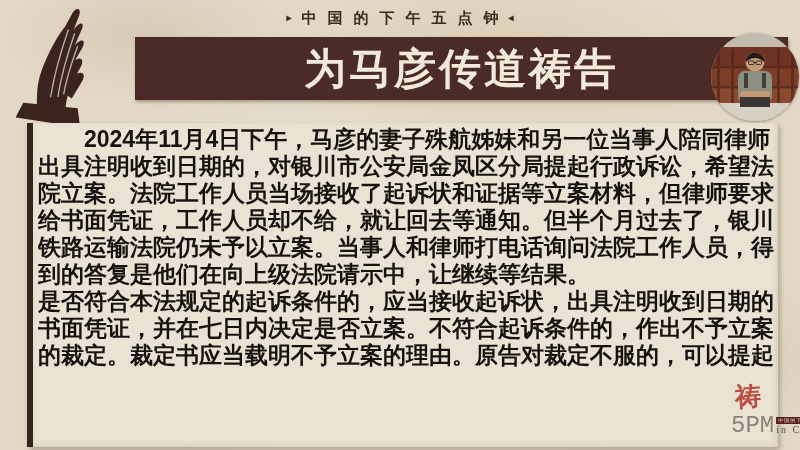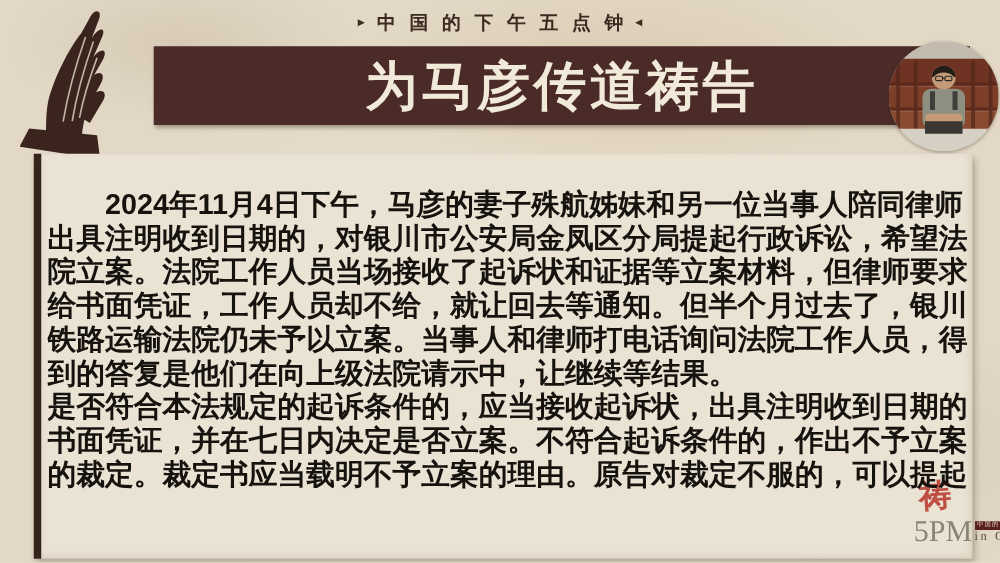--- a/index.html
+++ b/index.html
@@ -35,21 +35,21 @@
     font-size:15px;font-weight:700;letter-spacing:11px;
     white-space:nowrap;
   }
   .top-label .marker{font-size:10px;letter-spacing:0;vertical-align:2px;}
   .top-label .marker.left{margin-right:10px;}
   .top-label .marker.right{margin-left:-1px;}
   
   .hands{position:absolute;left:16px;top:4px;width:100px;height:120px;}
   
   .title-bar{
-    position:absolute;left:123px;top:37px;width:653px;height:63px;
+    position:absolute;left:135px;top:37px;width:653px;height:63px;
     background:var(--title-bar);
     box-shadow:1px 2px 3px rgba(50,30,20,0.35);
     display:flex;align-items:center;justify-content:center;
   }
   .title-bar h1{
     color:var(--title-text);
     font-size:42px;font-weight:900;letter-spacing:3px;
     font-family:"Liberation Sans",sans-serif;
     white-space:nowrap;
   }
@@ -61,42 +61,42 @@
   }
   
   .panel{
     position:absolute;left:27px;top:123px;width:751px;height:324px;
     background:var(--panel-bg);
     border-left:6px solid #35241c;
     box-shadow:2px 3px 5px rgba(60,40,25,0.30), inset -2px -2px 6px rgba(120,95,70,0.15);
     padding:3px 0 0 5px;
     overflow:hidden;
   }
-  .panel .lines{position:relative;z-index:2;margin-top:24px;}
+  .panel .lines{position:relative;z-index:2;}
   .panel .line{
     height:27px;line-height:27px;
     font-size:23px;font-weight:700;color:var(--body-text);
     white-space:nowrap;overflow:hidden;
     font-family:"Liberation Sans",sans-serif;
   }
   .seal{
     position:absolute;left:702px;top:256px;z-index:1;
     font-size:26px;font-weight:700;
     color:var(--seal-red);opacity:0.85;
     font-family:"Liberation Serif",serif;
     transform:rotate(-4deg);
   }
   
   .logo{
     position:absolute;left:731px;top:414px;z-index:3;
     display:flex;align-items:flex-start;
     color:#7b7668;
   }
   .logo .brand{
-    font-family:Liberation Serif, serif;
+    font-family:Liberation Mono, monospace;
     font-size:24px;line-height:24px;font-weight:400;color:#8a8476;
   }
   .logo .col{display:flex;flex-direction:column;margin-left:2px;margin-top:3px;}
   .logo .badge{
     background:#5a1f1f;color:#e8ddc8;
     font-size:5px;line-height:7px;letter-spacing:1px;
     padding:0 2px;white-space:nowrap;
   }
   .logo .sub{
     font-family:"Liberation Serif",serif;

